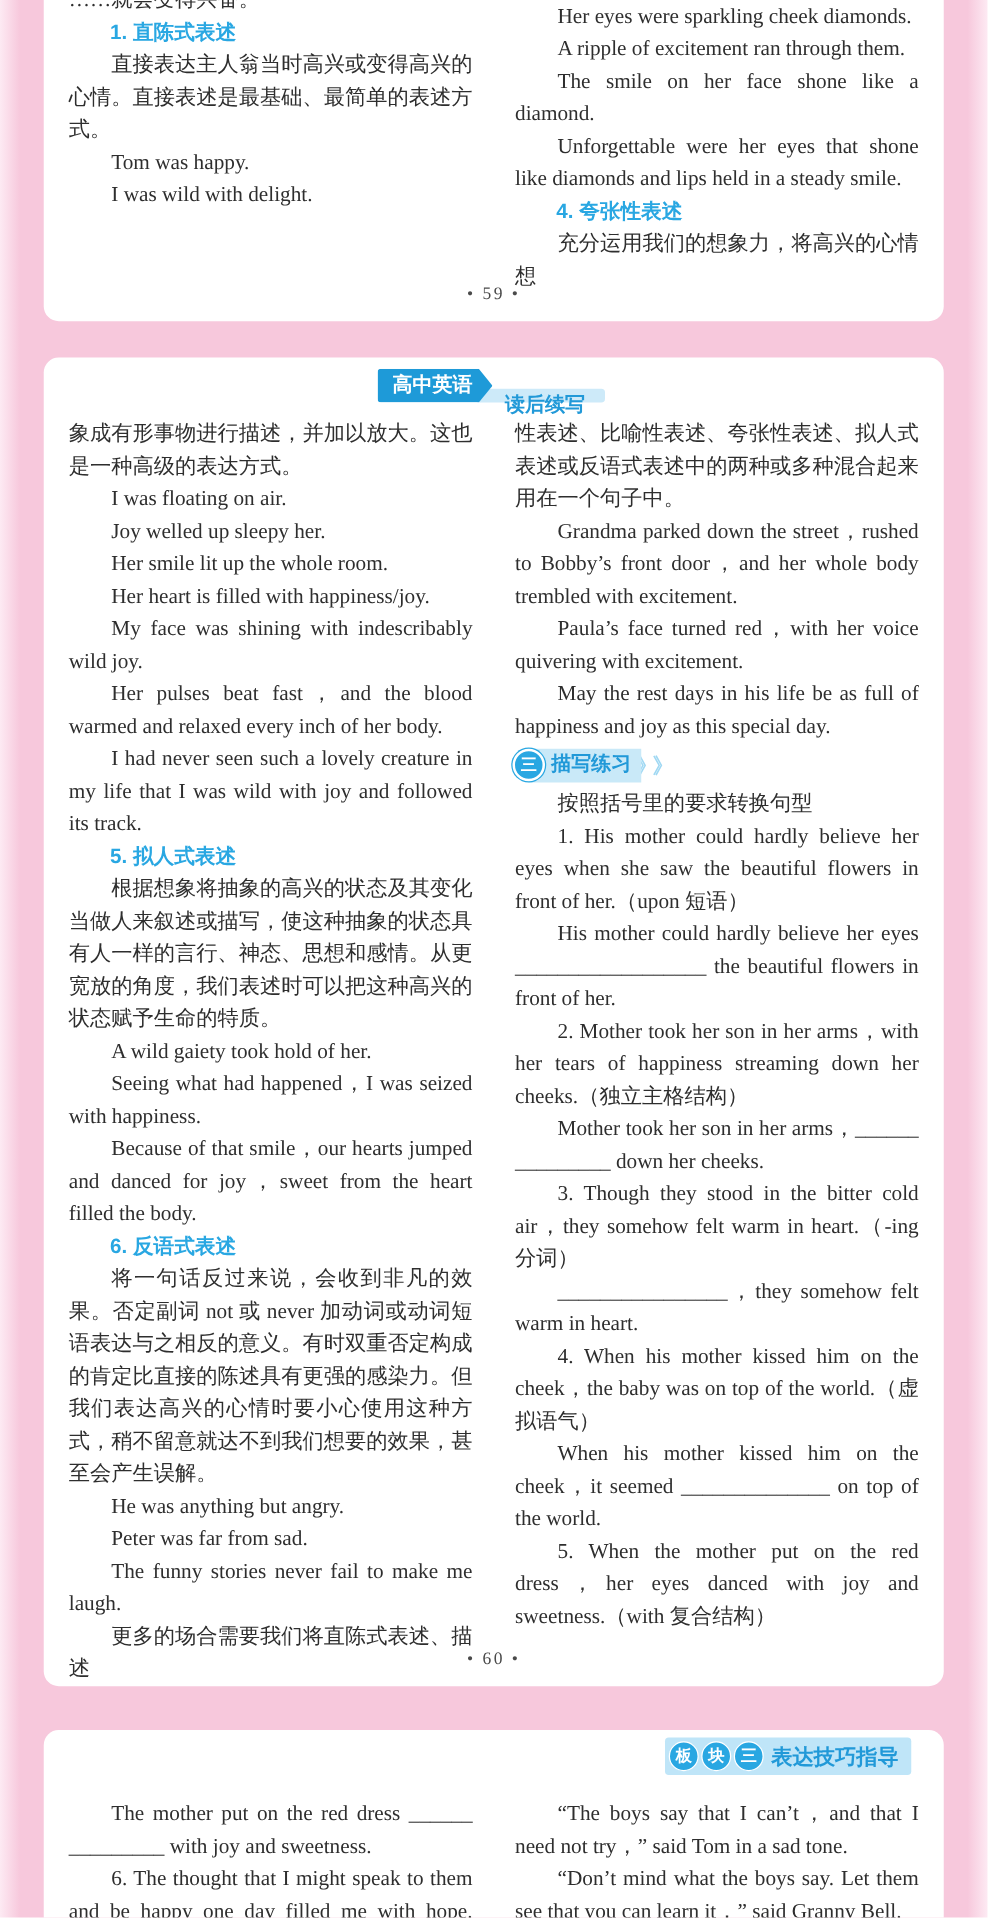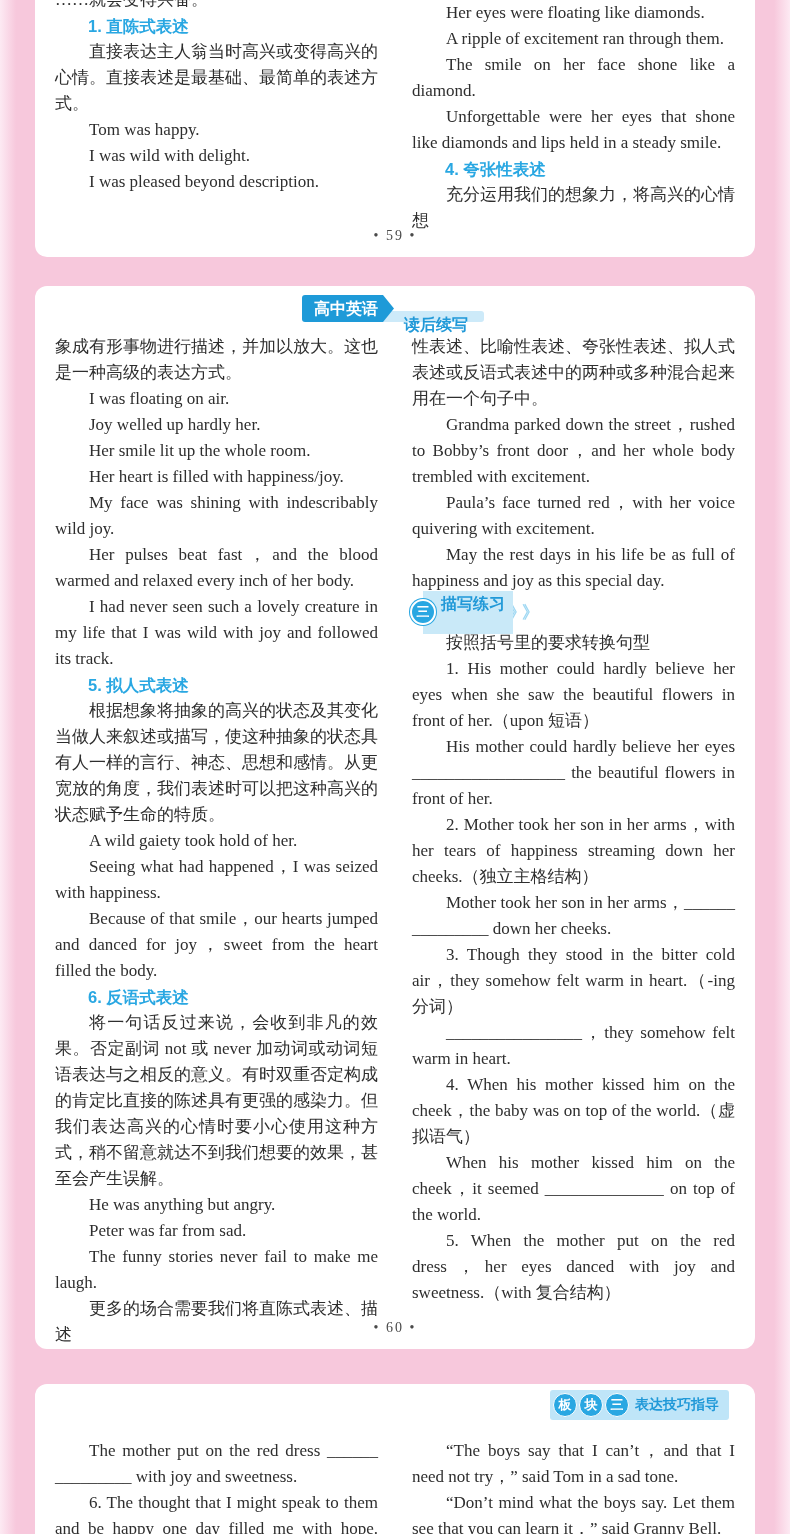--- a/index.html
+++ b/index.html
@@ -40,72 +40,71 @@
   
   .ex-badge{display:flex;align-items:center;height:30px;margin:3px 0 3px -2px;}
   .circle{
     width:22px;height:22px;border-radius:50%;background:#29a7e2;color:#fff;
     display:flex;align-items:center;justify-content:center;
     font-family:"Liberation Sans",sans-serif;font-size:13px;font-weight:bold;
     border:2px solid #ffffff;box-shadow:0 0 0 1px #29a7e2;z-index:2;flex:0 0 auto;
   }
   .ex-label{
     background:#c9e9f8;color:#2199d8;font-family:Liberation Serif, serif;font-weight:bold;
-    font-size:16px;line-height:24px;padding:1px 8px 18px 18px;margin-left:-13px;z-index:1;text-align:right;
+    font-size:16px;line-height:24px;padding:1px 8px 2px 18px;margin-left:-13px;z-index:1;text-align:right;
   }
   .chev{color:#9fd8f3;font-family:"Liberation Sans",sans-serif;font-weight:bold;font-size:17px;margin-left:-4px;letter-spacing:-4px;}
   
   .bk{display:flex;justify-content:flex-end;margin:0 6px 10px 0;}
   .bk-inner{display:flex;align-items:center;background:#bfe5f8;border-radius:3px;padding:2px 10px 2px 3px;height:26px;}
   .bk-circle{
     width:22px;height:22px;border-radius:50%;background:#29a7e2;color:#fff;
     display:flex;align-items:center;justify-content:center;
     font-family:"Liberation Sans",sans-serif;font-size:13px;font-weight:bold;
     border:1px solid #fff;margin-right:2px;flex:0 0 auto;
   }
-  .bk-label{color:#2199d8;font-family:"Liberation Sans",sans-serif;font-weight:bold;font-size:14px;margin-left:4px;}
+  .bk-label{color:#2199d8;font-family:"Liberation Sans",sans-serif;font-weight:bold;font-size:17px;margin-left:4px;}
   .sp{height:8px;}
 </style>
 </head>
 <body>
 
 <div class="page page-top">
   <div class="cols">
     <div class="col">
       <div class="clip">
         <p>……就会变得兴奋。</p>
       </div>
       <p class="h">1. 直陈式表述</p>
       <p class="ind">直接表达主人翁当时高兴或变得高兴的心情。直接表述是最基础、最简单的表述方式。</p>
       <p class="ind">Tom was happy.</p>
       <p class="ind">I was wild with delight.</p>
-      <p class="ind">I was pleased beyond description.</p>
     </div>
     <div class="col">
-      <p class="ind">Her eyes were floating like diamonds.</p>
+      <p class="ind">Her eyes were sparkling cheek diamonds.</p>
       <p class="ind">A ripple of excitement ran through them.</p>
       <p class="ind">The smile on her face shone like a diamond.</p>
       <p class="ind">Unforgettable were her eyes that shone like diamonds and lips held in a steady smile.</p>
       <p class="h">4. 夸张性表述</p>
       <p class="ind">充分运用我们的想象力，将高兴的心情想</p>
     </div>
   </div>
   <p class="pagenum">• 59 •</p>
 </div>
 
 <div class="page page-mid">
   <div class="hdr">
     <span class="hdr-left">高中英语</span>
     <span class="hdr-right">读后续写</span>
   </div>
   <div class="cols">
     <div class="col">
       <p>象成有形事物进行描述，并加以放大。这也是一种高级的表达方式。</p>
       <p class="ind">I was floating on air.</p>
-      <p class="ind">Joy welled up hardly her.</p>
+      <p class="ind">Joy welled up sleepy her.</p>
       <p class="ind">Her smile lit up the whole room.</p>
       <p class="ind">Her heart is filled with happiness/joy.</p>
       <p class="ind">My face was shining with indescribably wild joy.</p>
       <p class="ind">Her pulses beat fast，and the blood warmed and relaxed every inch of her body.</p>
       <p class="ind">I had never seen such a lovely creature in my life that I was wild with joy and followed its track.</p>
       <p class="h">5. 拟人式表述</p>
       <p class="ind">根据想象将抽象的高兴的状态及其变化当做人来叙述或描写，使这种抽象的状态具有人一样的言行、神态、思想和感情。从更宽放的角度，我们表述时可以把这种高兴的状态赋予生命的特质。</p>
       <p class="ind">A wild gaiety took hold of her.</p>
       <p class="ind">Seeing what had happened，I was seized with happiness.</p>
       <p class="ind">Because of that smile，our hearts jumped and danced for joy，sweet from the heart filled the body.</p>

